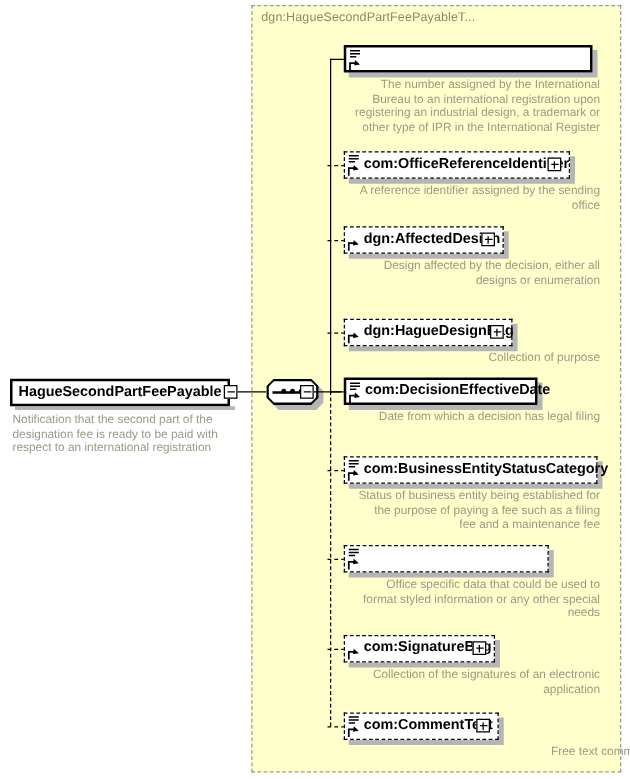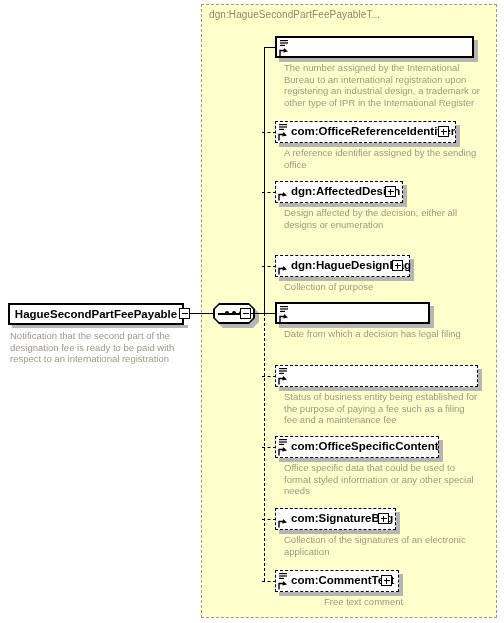--- a/index.html
+++ b/index.html
@@ -116,21 +116,21 @@
   }
   .plus-box::before{
     content:"";position:absolute;left:1.5px;top:4px;width:6px;height:1px;background:#000;
   }
   .plus-box::after{
     content:"";position:absolute;left:4px;top:1.5px;width:1px;height:6px;background:#000;
   }
 
   .desc{
     position:absolute;
-    font-size:9.5px;line-height:11.6px;color:#9a9a85;
+    font-size:9.5px;line-height:11.6px;color:#9a9a85;text-align:right;
   }
 </style>
 </head>
 <body>
 
 <div id="type-container"></div>
 <div id="type-title">dgn:HagueSecondPartFeePayableT...</div>
 
 <div id="root-shadow"></div>
 <div id="root-box">
@@ -227,49 +227,50 @@
 <div class="node" style="left:275px;top:302px;width:155px;">
   <div class="shadow"></div>
   <div class="box solid">
     <svg class="elm-icon" viewBox="0 0 11 19">
       <rect x="1" y="1" width="8" height="1.2" fill="#000"></rect>
       <rect x="1" y="3.4" width="8" height="1.2" fill="#000"></rect>
       <rect x="1" y="5.8" width="5" height="1.2" fill="#000"></rect>
       <path d="M1 17.5 L1 11.5 L7 11.5" stroke="#000" stroke-width="1.4" fill="none"></path>
       <path d="M5 9 L9 12.6 L4.4 13.4 Z" fill="#000"></path>
     </svg>
+    <span class="lbl">com:DecisionEffectiveDate</span>
   </div>
 </div>
 <div class="desc" style="left:284px;top:328px;width:196px;">Date from which a decision has legal filing</div>
 
 <div class="node" style="left:275px;top:365px;width:203px;">
   <div class="shadow"></div>
   <div class="box dashed">
     <svg class="elm-icon" viewBox="0 0 11 19">
       <rect x="1" y="1" width="8" height="1.2" fill="#000"></rect>
       <rect x="1" y="3.4" width="8" height="1.2" fill="#000"></rect>
       <rect x="1" y="5.8" width="5" height="1.2" fill="#000"></rect>
       <path d="M1 17.5 L1 11.5 L7 11.5" stroke="#000" stroke-width="1.4" fill="none"></path>
       <path d="M5 9 L9 12.6 L4.4 13.4 Z" fill="#000"></path>
     </svg>
+    <span class="lbl">com:BusinessEntityStatusCategory</span>
   </div>
 </div>
 <div class="desc" style="left:284px;top:391px;width:196px;">Status of business entity being established for the purpose of paying a fee such as a filing fee and a maintenance fee</div>
 
 <div class="node" style="left:275px;top:436px;width:164px;">
   <div class="shadow"></div>
   <div class="box dashed">
     <svg class="elm-icon" viewBox="0 0 11 19">
       <rect x="1" y="1" width="8" height="1.2" fill="#000"></rect>
       <rect x="1" y="3.4" width="8" height="1.2" fill="#000"></rect>
       <rect x="1" y="5.8" width="5" height="1.2" fill="#000"></rect>
       <path d="M1 17.5 L1 11.5 L7 11.5" stroke="#000" stroke-width="1.4" fill="none"></path>
       <path d="M5 9 L9 12.6 L4.4 13.4 Z" fill="#000"></path>
     </svg>
-    <span class="lbl">com:OfficeSpecificContent</span>
   </div>
 </div>
 <div class="desc" style="left:284px;top:462px;width:196px;">Office specific data that could be used to format styled information or any other special needs</div>
 
 <div class="node" style="left:275px;top:508px;width:121px;">
   <div class="shadow"></div>
   <div class="box dashed">
     <svg class="elm-icon" viewBox="0 0 11 19">
       <path d="M1 17.5 L1 11.5 L7 11.5" stroke="#000" stroke-width="1.4" fill="none"></path>
       <path d="M5 9 L9 12.6 L4.4 13.4 Z" fill="#000"></path>

